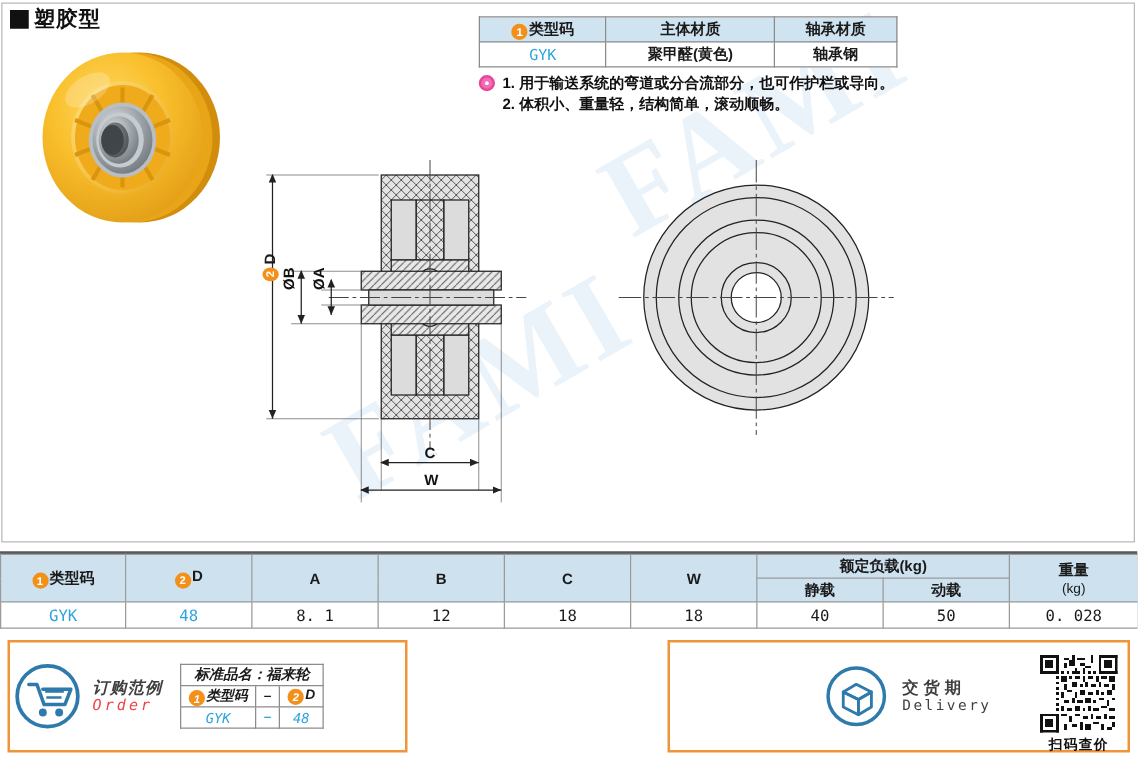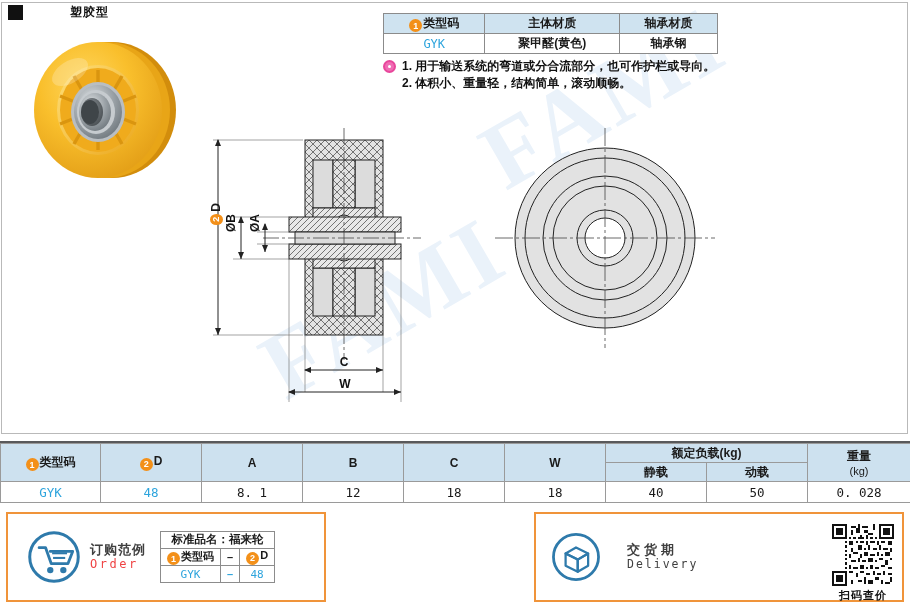--- a/index.html
+++ b/index.html
@@ -12,21 +12,21 @@
     position: relative;
     overflow: hidden;
   }
 
   
   .title-row {
     position: absolute; left: 8px; top: 4px;
     display: flex; align-items: center; gap: 4px;
   }
   .title-sq { width: 15px; height: 15px; background: #111; display:block; }
-  .title-txt { font-size: 12px; font-weight: 700; letter-spacing: 1px; color:#111;margin-left:43px; }
+  .title-txt { font-size: 17px; font-weight: 700; letter-spacing: 1px; color:#111; }
 
   
   .photo-wrap { position:absolute; left: 12px; top: 28px; width: 190px; height: 160px; }
   .wheel { position:absolute; left:10px; top:8px; width:165px; height:148px; }
 
   
   .mat-table {
     position: absolute; left: 383px; top: 13px; width: 335px;
     border-collapse: collapse; font-size: 11.5px;
   }
@@ -91,35 +91,35 @@
   }
 
   
   .bbar {
     position:absolute; top:512px; height:90px;
     border:2px solid #f0943a; background:#fff;
   }
   .bbar-left { left:6px; width:320px; }
   .bbar-right { left:534px; width:370px; }
 
-  .order-inner { display:flex; align-items:center; height:100%; padding-left:18px; gap:8px; }
+  .order-inner { display:flex; align-items:center; height:100%; padding-left:2px; gap:8px;font-style:italic; }
   .cart-ic { width:56px; height:56px; flex:none; }
   .order-lab { line-height:1.15; }
   .order-cn { font-size:13px; font-weight:700; color:#3f3f3f; letter-spacing:1px; }
   .order-en { font-size:12px; color:#ef4444; letter-spacing:2.5px; font-family:"DejaVu Sans Mono", monospace; }
 
   .ordtab { border-collapse:collapse; font-size:11px; margin-left:6px; }
   .ordtab td, .ordtab th {
     border:1px solid #8c8c8c; text-align:center; height:17px; padding:0 6px; font-weight:700;
   }
   .ordtab td.blue { color:#2da4dd; font-family:"DejaVu Sans Mono", monospace; font-weight:400; }
   .ordtab td.dash { color:#2da4dd; }
   .ordtab .hdr { font-size:11.5px; }
 
-  .del-inner { display:flex; align-items:center; height:100%; padding-left:14px; gap:25px; }
+  .del-inner { display:flex; align-items:center; height:100%; padding-left:14px; gap:11px;justify-content:center; }
   .box-ic { width:52px; height:52px; flex:none; }
   .del-lab { line-height:1.15; }
   .del-cn { font-size:13px; font-weight:700; color:#3f3f3f; letter-spacing:4px; }
   .del-en { font-size:11.5px; color:#3f3f3f; letter-spacing:2px; font-family:"DejaVu Sans Mono", monospace; }
   .stock-badge {
     border:2px solid #e8a33d; background:#fdf3c9; border-radius:13px;
     padding:3px 16px; font-size:17px; font-weight:700; color:#111; letter-spacing:2px;
     margin-left:6px;
   }
   .qr-wrap { position:absolute; right:8px; top:10px; text-align:center; }

